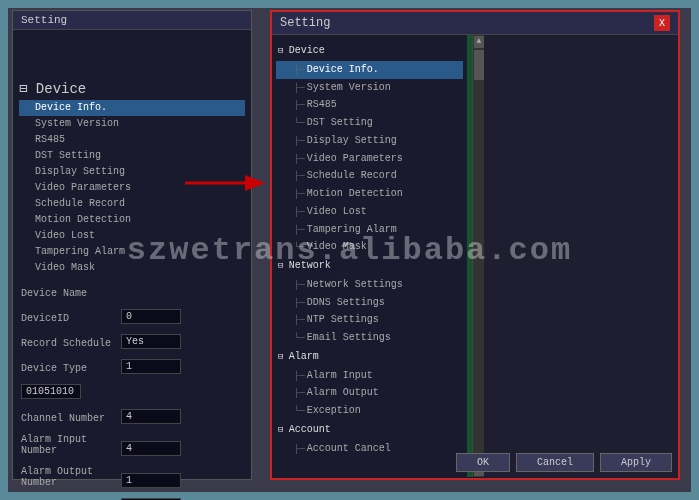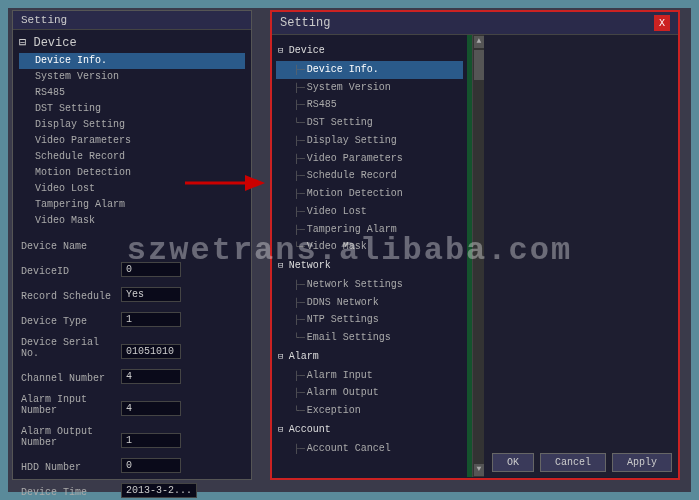--- a/index.html
+++ b/index.html
@@ -61,21 +61,22 @@
 
     .left-tree {
       padding: 4px 6px;
       color: #aaa;
       font-size: 10px;
       line-height: 1.6;
     }
 
     .tree-group-label {
       color: #ccc;
-      font-size: 12px;
+      font-size: 14px;
+      margin-top: 44px;
     }
 
     .tree-item {
       padding-left: 16px;
       color: #aaa;
     }
 
     .tree-item.selected {
       background: #2a5a8a;
       color: #fff;
@@ -212,21 +213,21 @@
     .content-panel {
       flex: 1;
       background: #1e1e30;
       padding: 8px;
     }
 
     .btn {
       background: #3a3a5a;
       border: 1px solid #666;
       color: #ccc;
-      padding: 3px 14px;
+      padding: 3px 20px;
       font-size: 10px;
       cursor: pointer;
       font-family: 'Courier New', monospace;
     }
 
     
     .right-content-scroll {
       width: 12px;
       background: #333;
       border-left: 1px solid #444;
@@ -278,21 +279,20 @@
     </div>
     <div class="left-field-row">
       <span class="left-field-label">Record Schedule</span>
       <span class="left-field-value">Yes</span>
     </div>
     <div class="left-field-row">
       <span class="left-field-label">Device Type</span>
       <span class="left-field-value">1</span>
     </div>
     <div class="left-field-row">
-      <span class="left-field-label">Device Serial No.</span>
       <span class="left-field-value">01051010</span>
     </div>
     <div class="left-field-row">
       <span class="left-field-label">Channel Number</span>
       <span class="left-field-value">4</span>
     </div>
     <div class="left-field-row">
       <span class="left-field-label">Alarm Input Number</span>
       <span class="left-field-value">4</span>
     </div>
@@ -333,21 +333,21 @@
       <div class="tree-child">Display Setting</div>
       <div class="tree-child">Video Parameters</div>
       <div class="tree-child">Schedule Record</div>
       <div class="tree-child">Motion Detection</div>
       <div class="tree-child">Video Lost</div>
       <div class="tree-child">Tampering Alarm</div>
       <div class="tree-child last">Video Mask</div>
 
       <div class="tree-section-header">Network</div>
       <div class="tree-child">Network Settings</div>
-      <div class="tree-child">DDNS Network</div>
+      <div class="tree-child">DDNS Settings</div>
       <div class="tree-child">NTP Settings</div>
       <div class="tree-child last">Email Settings</div>
 
       <div class="tree-section-header">Alarm</div>
       <div class="tree-child">Alarm Input</div>
       <div class="tree-child">Alarm Output</div>
       <div class="tree-child last">Exception</div>
 
       <div class="tree-section-header">Account</div>
       <div class="tree-child">Account Cancel</div>

